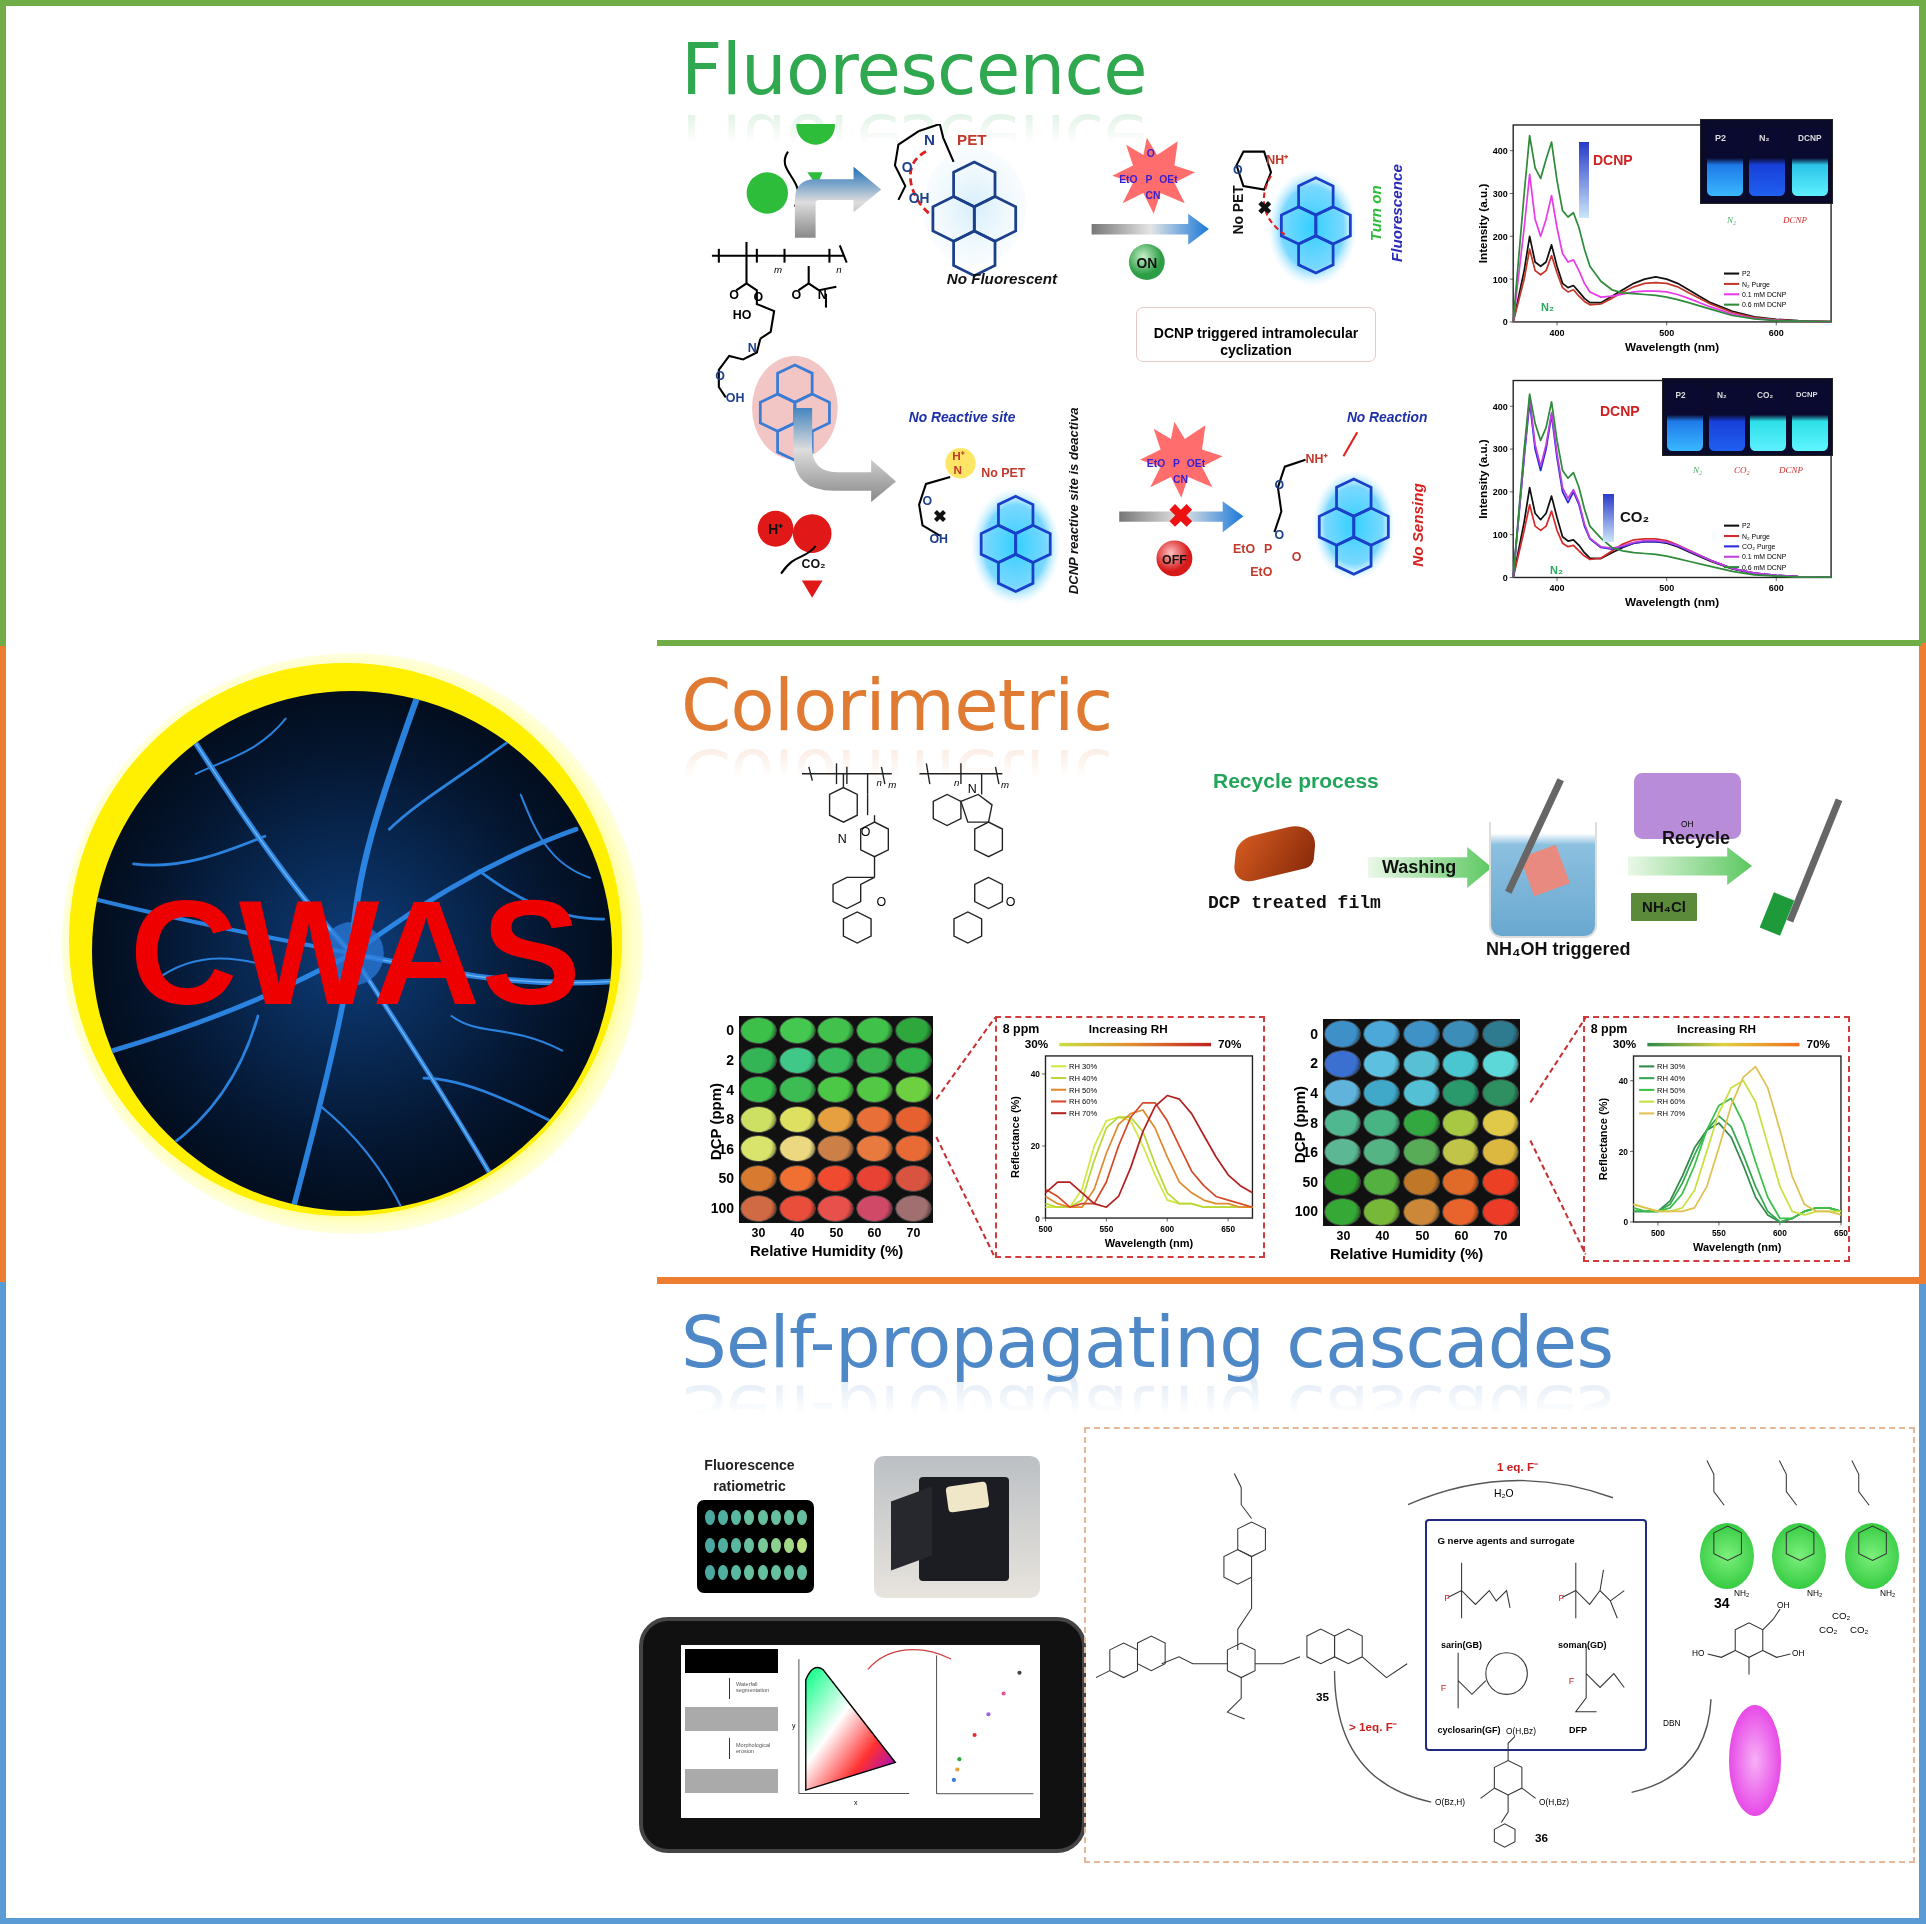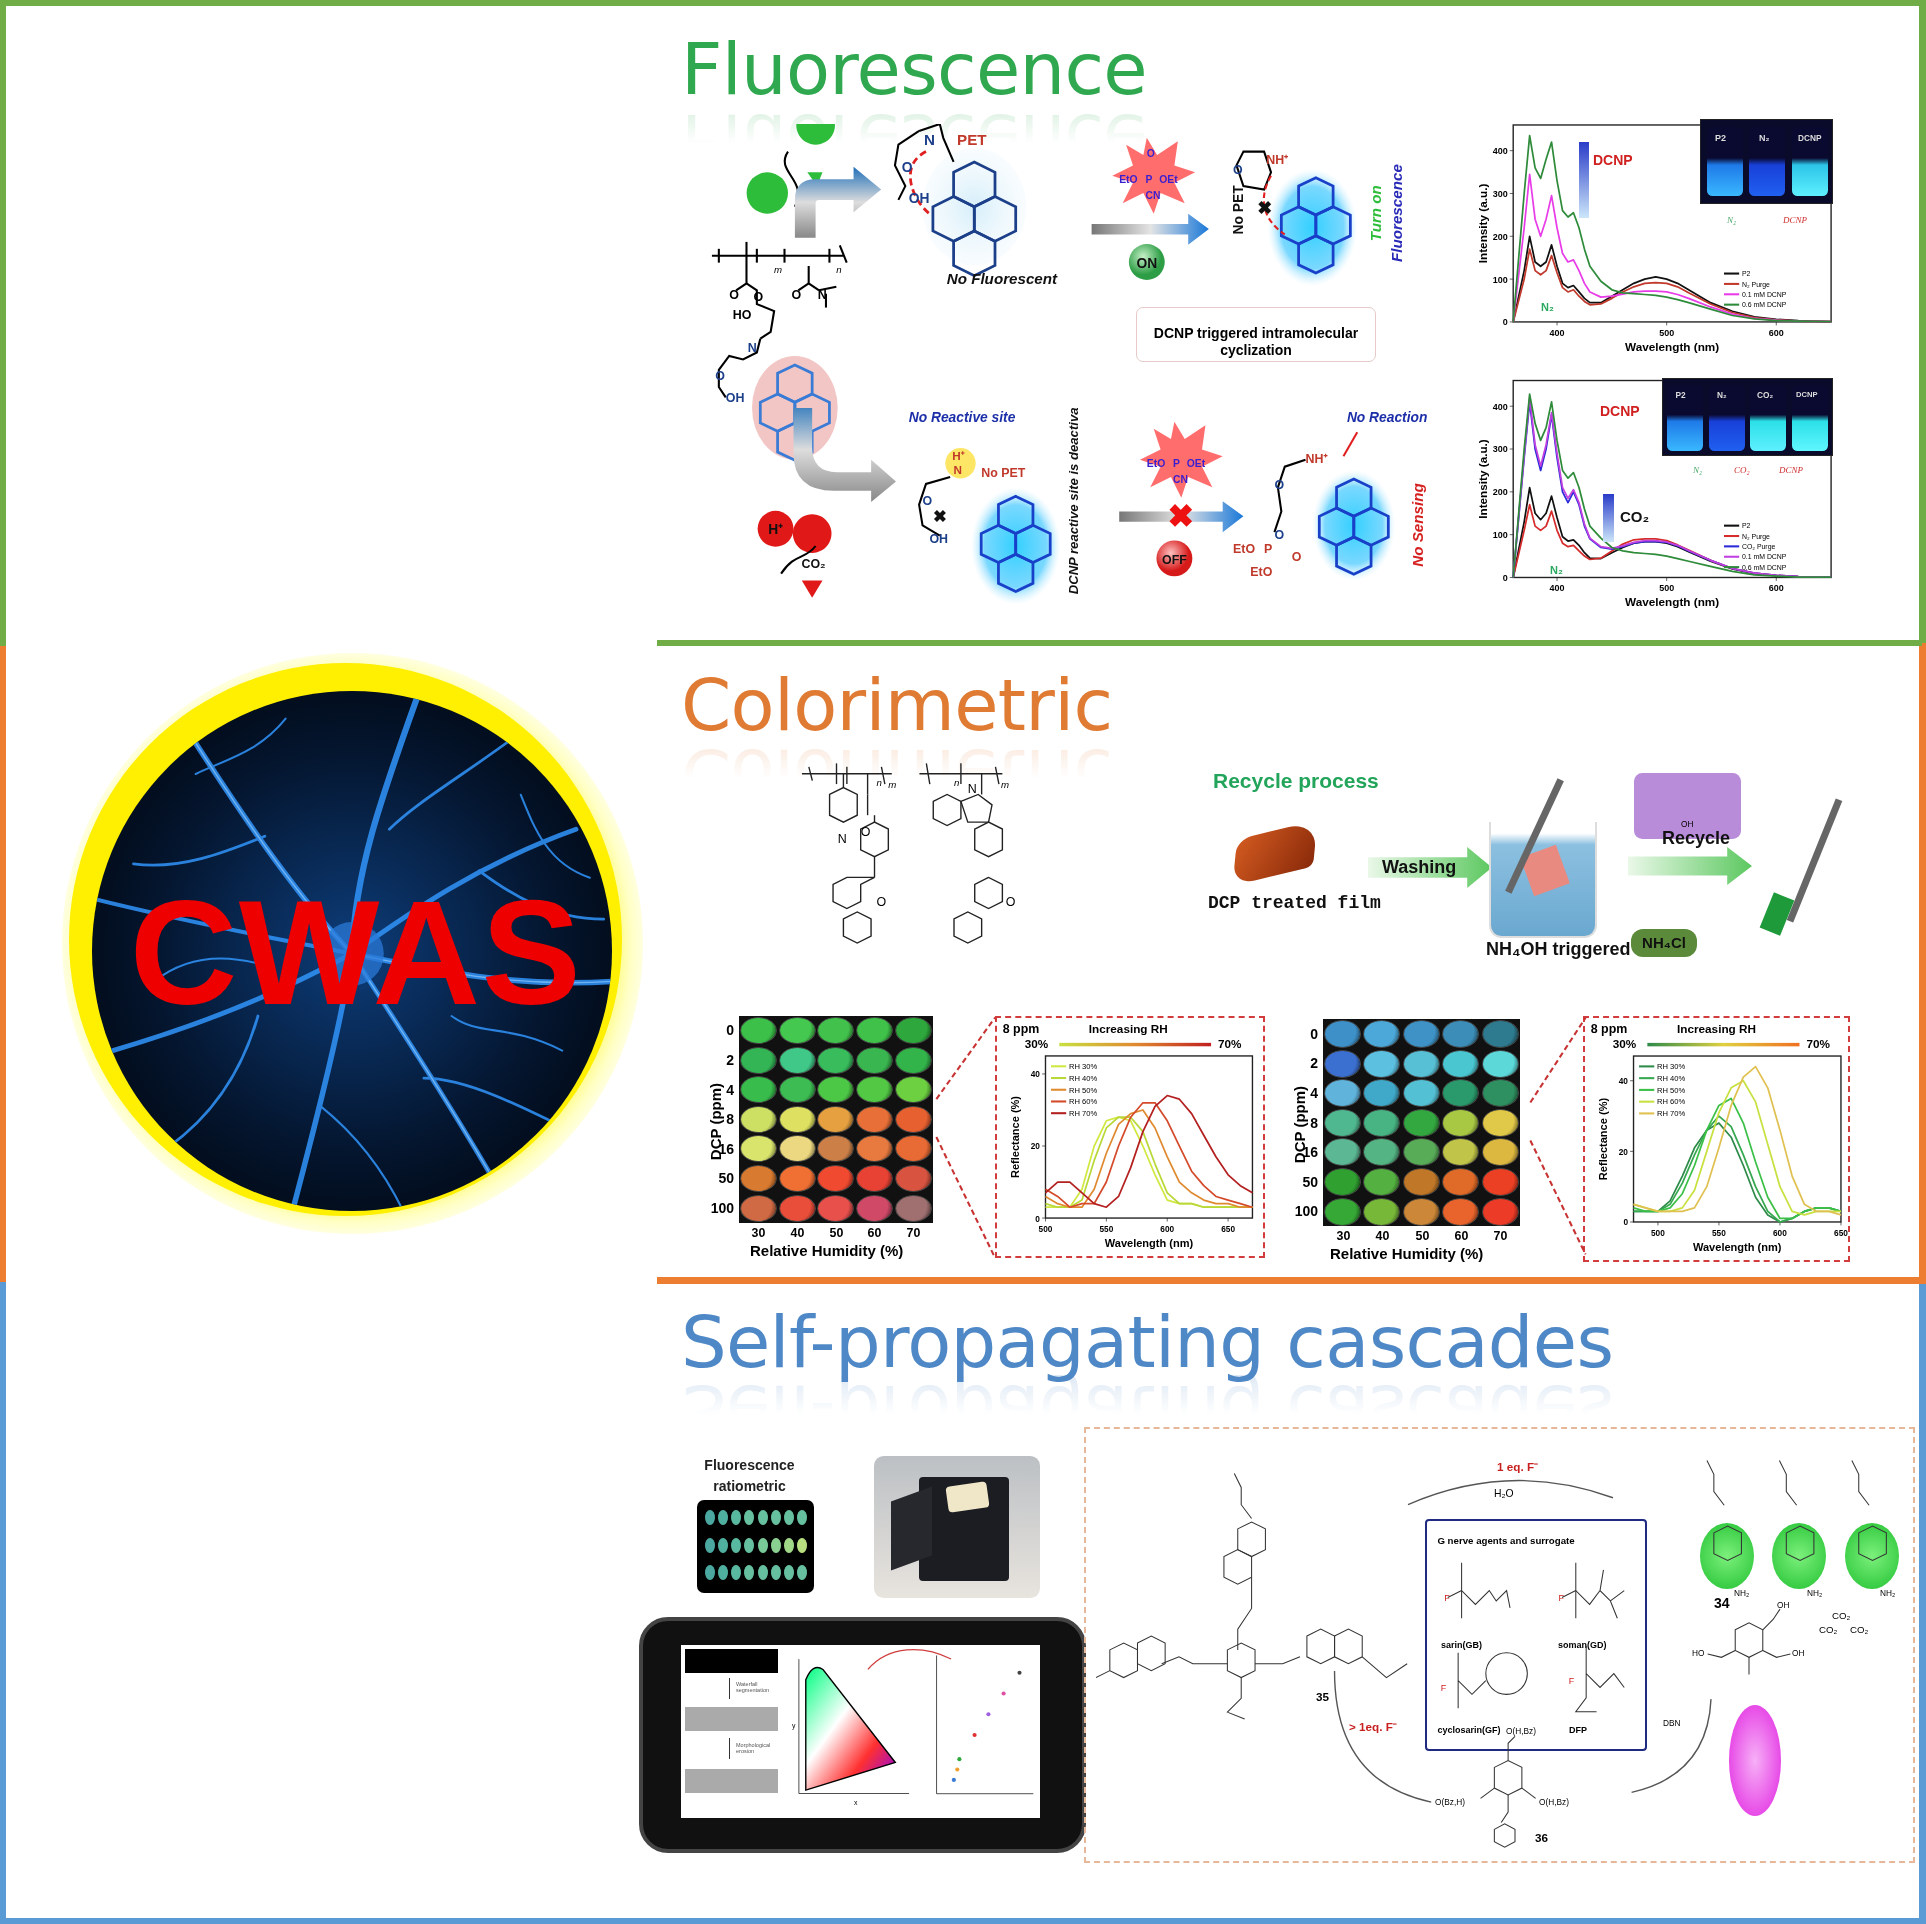--- a/index.html
+++ b/index.html
@@ -417,21 +417,21 @@
 <div class="abs" style="left:1489px;top:822px;width:104px;height:114px;border:2.1px solid #ddd;border-top:none;border-radius:0 0 12.4px 12.4px;background:linear-gradient(rgba(255,255,255,.4) 10%,#8cc0e0 20%,#6aa8d0);">
   <div class="abs" style="left:35px;top:28px;width:38px;height:41px;background:#e88a80;transform:rotate(-20deg);"></div>
 </div>
 <div class="abs" style="left:1531px;top:774px;width:7px;height:124px;background:#666;transform:rotate(25deg);"></div>
 <div class="abs lbl" style="left:1486px;top:939px;font-size:18px;color:#111;">NH₄OH triggered</div>
 <div class="abs" style="left:1634px;top:773px;width:107px;height:66px;background:#b88cd8;border-radius:8.3px;">
   <div class="abs" style="left:47px;top:46px;font-size:8.3px;">OH</div>
 </div>
 <div class="abs" style="left:1628px;top:847px;width:124px;height:38px;background:linear-gradient(90deg,#eaf8e8,#5cc860);clip-path:polygon(0 25%,80% 25%,80% 0,100% 50%,80% 100%,80% 75%,0 75%);"></div>
 <div class="abs lbl" style="left:1662px;top:828px;font-size:18px;color:#111;">Recycle</div>
-<div class="abs lbl" style="left:1631px;top:893px;width:66px;height:28px;background:#5a8a3a;border-radius:12px;color:#111;font-size:15px;text-align:center;line-height:28px;margin-top:36px;">NH₄Cl</div>
+<div class="abs lbl" style="left:1631px;top:893px;width:66px;height:28px;background:#5a8a3a;border-radius:1px;color:#111;font-size:15px;text-align:center;line-height:28px;">NH₄Cl</div>
 <div class="abs" style="left:1811px;top:795px;width:7px;height:131px;background:#666;transform:rotate(22deg);"></div>
 <div class="abs" style="left:1766px;top:895px;width:22px;height:38px;background:#1e9a3a;transform:rotate(22deg);"></div>
 
 <div class="abs" style="left:691px;top:1009px;width:249px;height:256px;">
   <div class="abs grid-panel" id="grid1" style="left:48px;top:7px;width:194px;height:207px;">
       <div style="position: absolute; left: 2.1px; top: 2.1px; width: 35px; height: 25.4px; border-radius: 50%; background: radial-gradient(circle at 45% 40%, rgb(60, 192, 74), rgb(60, 192, 74) 60%, rgb(0, 0, 0) 110%); box-shadow: rgb(85, 85, 85) 0px 0px 0px 0.7px;"></div>
       <div style="position: absolute; left: 41px; top: 2.1px; width: 35px; height: 25.4px; border-radius: 50%; background: radial-gradient(circle at 45% 40%, rgb(69, 200, 80), rgb(69, 200, 80) 60%, rgb(0, 0, 0) 110%); box-shadow: rgb(85, 85, 85) 0px 0px 0px 0.7px;"></div>
       <div style="position: absolute; left: 79px; top: 2.1px; width: 35px; height: 25.4px; border-radius: 50%; background: radial-gradient(circle at 45% 40%, rgb(66, 194, 76), rgb(66, 194, 76) 60%, rgb(0, 0, 0) 110%); box-shadow: rgb(85, 85, 85) 0px 0px 0px 0.7px;"></div>
       <div style="position: absolute; left: 118px; top: 2.1px; width: 35px; height: 25.4px; border-radius: 50%; background: radial-gradient(circle at 45% 40%, rgb(64, 194, 74), rgb(64, 194, 74) 60%, rgb(0, 0, 0) 110%); box-shadow: rgb(85, 85, 85) 0px 0px 0px 0.7px;"></div>
       <div style="position: absolute; left: 157px; top: 2.1px; width: 35px; height: 25.4px; border-radius: 50%; background: radial-gradient(circle at 45% 40%, rgb(46, 168, 60), rgb(46, 168, 60) 60%, rgb(0, 0, 0) 110%); box-shadow: rgb(85, 85, 85) 0px 0px 0px 0.7px;"></div>

